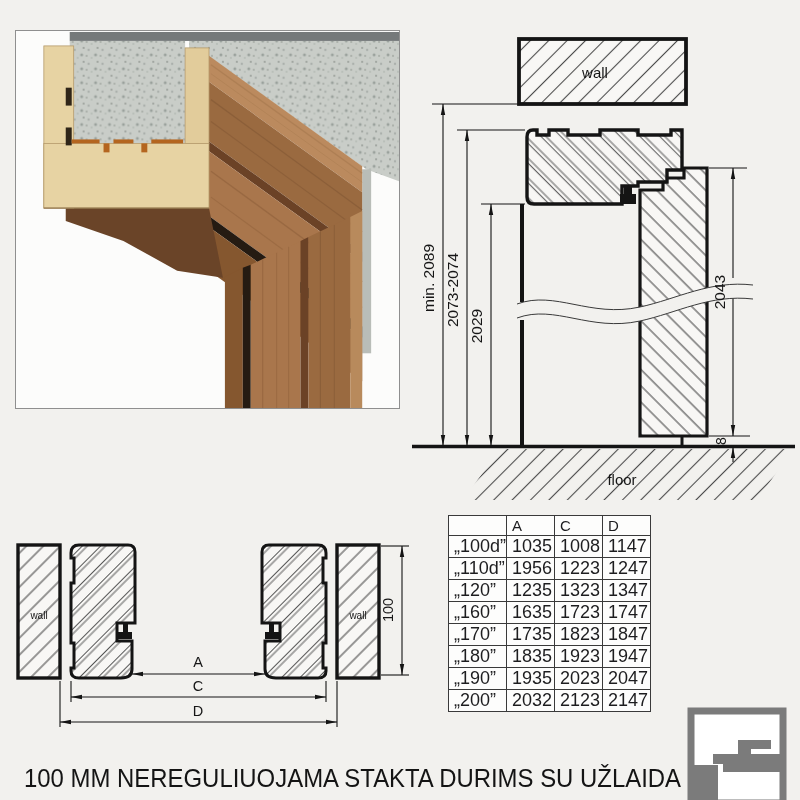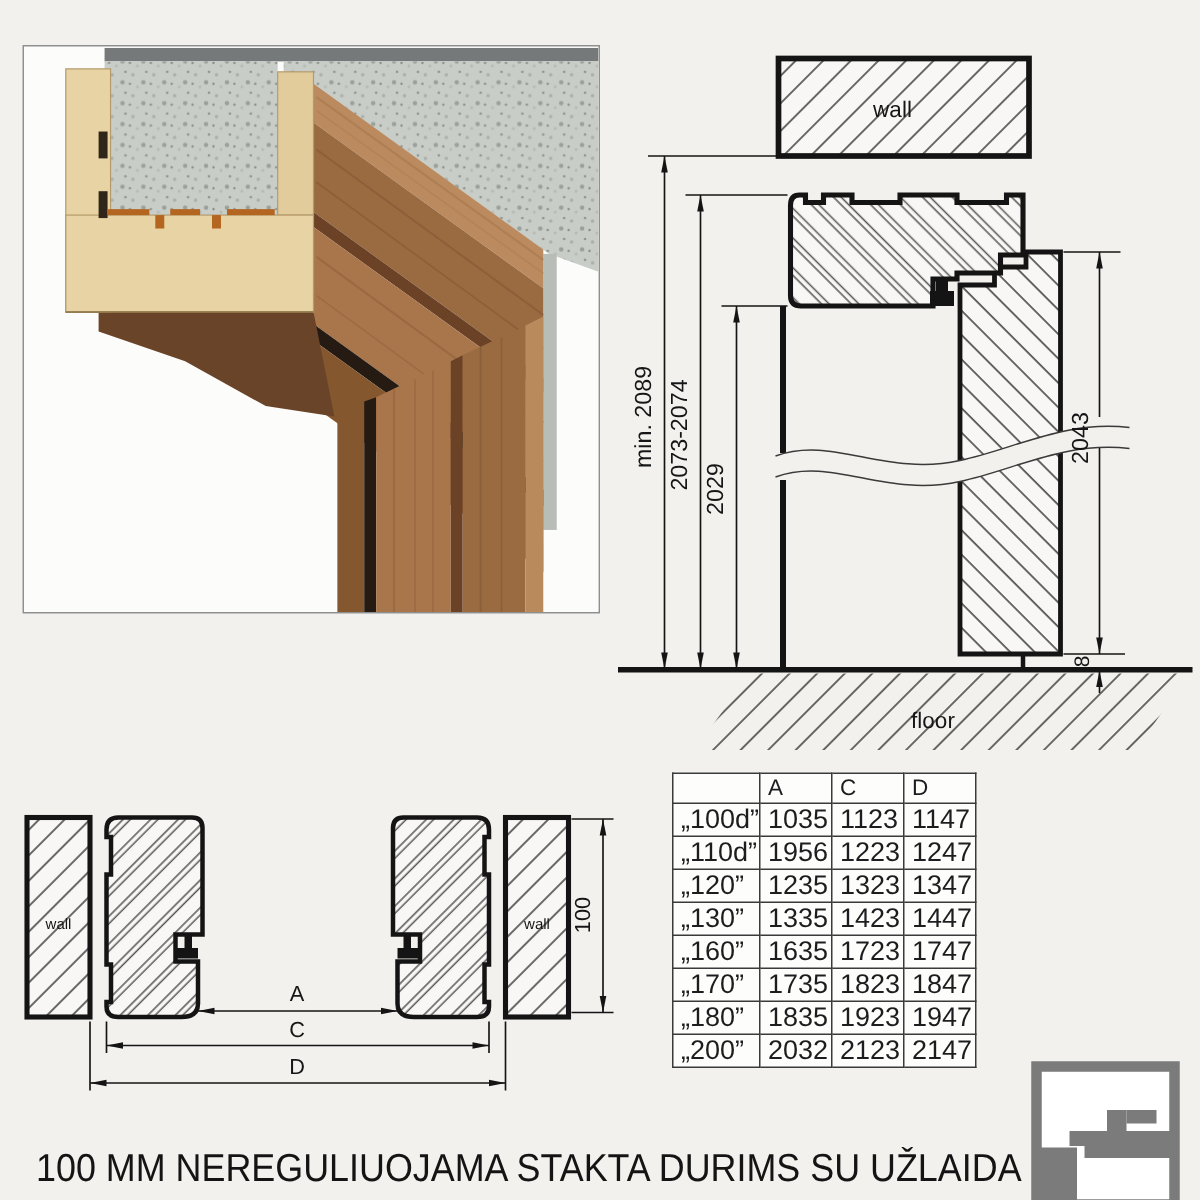--- a/index.html
+++ b/index.html
@@ -255,44 +255,38 @@
         <th></th>
         <th>A</th>
         <th>C</th>
         <th>D</th>
       </tr>
     </thead>
     <tbody id="table-body">
     <tr>
       <td>„100d”</td>
       <td>1035</td>
-      <td>1123</td>
+      <td>1008</td>
       <td>1147</td>
     </tr>
 
     <tr>
       <td>„110d”</td>
       <td>1956</td>
       <td>1223</td>
       <td>1247</td>
     </tr>
 
     <tr>
       <td>„120”</td>
       <td>1235</td>
       <td>1323</td>
       <td>1347</td>
     </tr>
 
-    <tr>
-      <td>„130”</td>
-      <td>1335</td>
-      <td>1423</td>
-      <td>1447</td>
-    </tr>
 
 
 
     <tr>
       <td>„160”</td>
       <td>1635</td>
       <td>1723</td>
       <td>1747</td>
     </tr>
 
@@ -303,20 +297,26 @@
       <td>1847</td>
     </tr>
 
     <tr>
       <td>„180”</td>
       <td>1835</td>
       <td>1923</td>
       <td>1947</td>
     </tr>
 
+    <tr>
+      <td>„190”</td>
+      <td>1935</td>
+      <td>2023</td>
+      <td>2047</td>
+    </tr>
 
     <tr>
       <td>„200”</td>
       <td>2032</td>
       <td>2123</td>
       <td>2147</td>
     </tr>
   </tbody>
   </table>
 

